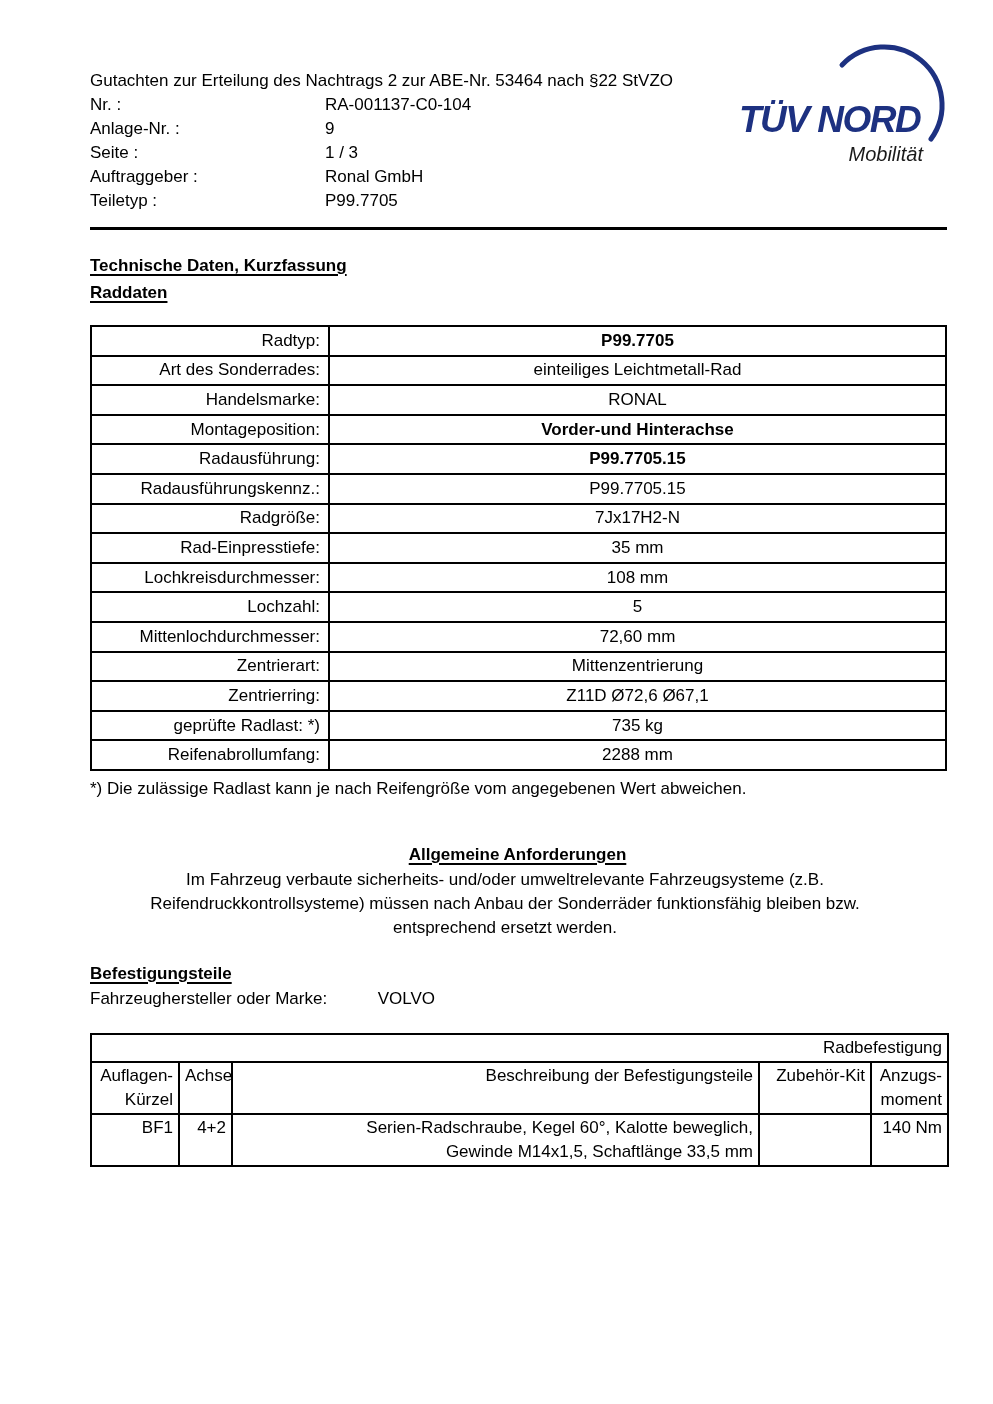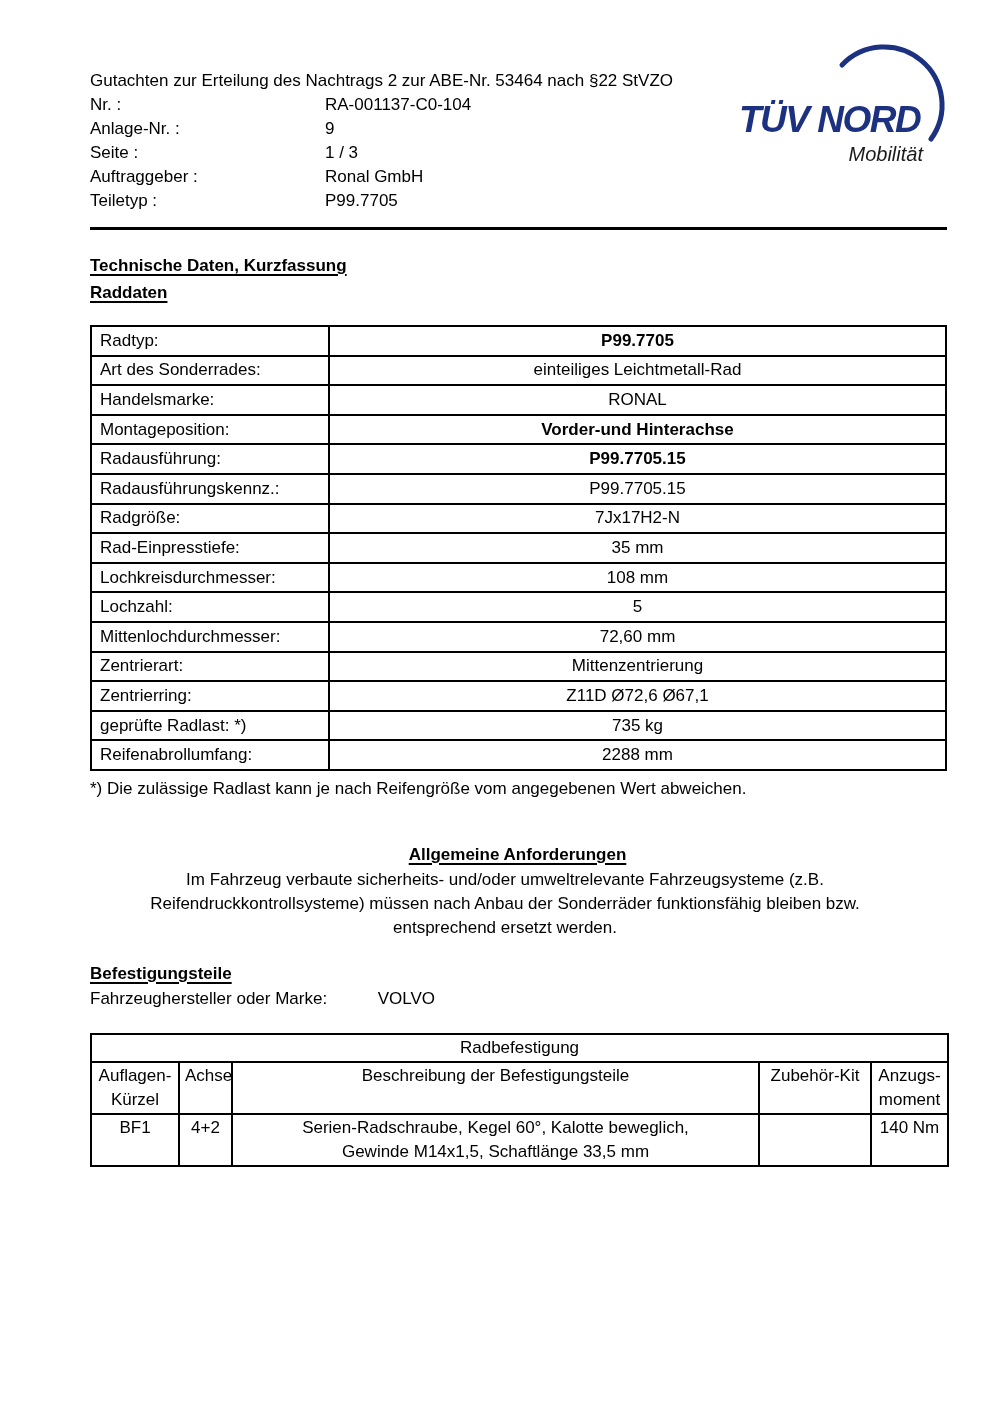--- a/index.html
+++ b/index.html
@@ -53,20 +53,21 @@
     border-collapse: collapse;
     table-layout: fixed;
     width: 857px;
     margin-top: 19px;
   }
   table.rad td {
     border: 2px solid #000;
     height: 29.6px;
     padding: 1px 8px;
     vertical-align: middle;
+    text-align: right;
   }
   table.rad td.lbl { width: 238px; }
   table.rad td.val { text-align: center; }
   td.bold-val { font-weight: bold; }
 
   .footnote { margin-top: 6px; line-height: 24px; }
 
   
   .allg-block { margin-top: 40px; text-align: center; }
   .body-text { line-height: 24px; white-space: pre-line; width: 830px; }
@@ -78,21 +79,21 @@
   table.bef {
     border-collapse: collapse;
     table-layout: fixed;
     width: 857px;
     margin-top: 22px;
   }
   table.bef th, table.bef td {
     border: 2px solid #000;
     padding: 1px 5px;
     font-weight: normal;
-    text-align: center;
+    text-align: right;
     vertical-align: top;
     line-height: 24px;
   }
   table.bef tr.title-row td { height: 26px; }
   table.bef tr.head-row th { height: 49px; }
   table.bef tr.data-row td { height: 46px; }
   td.pre { white-space: pre-line; }
 </style>
 </head>
 <body>

